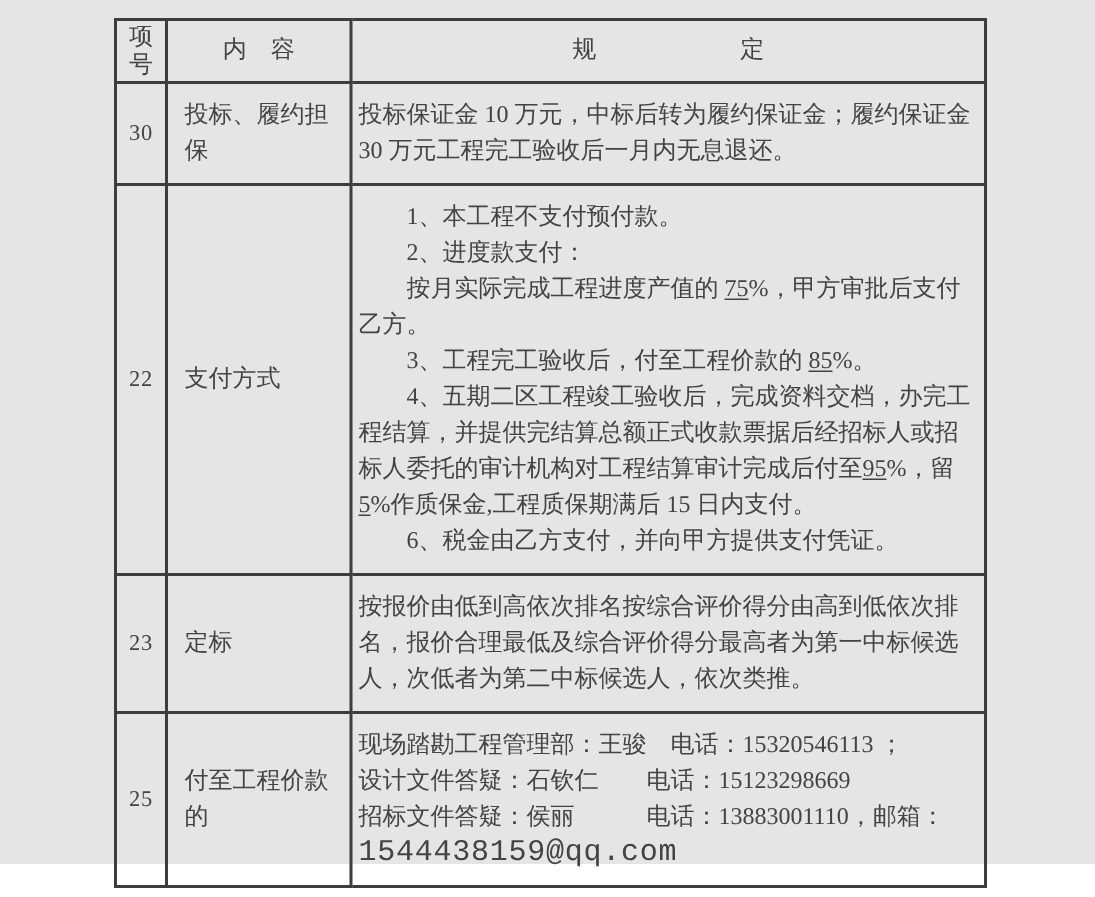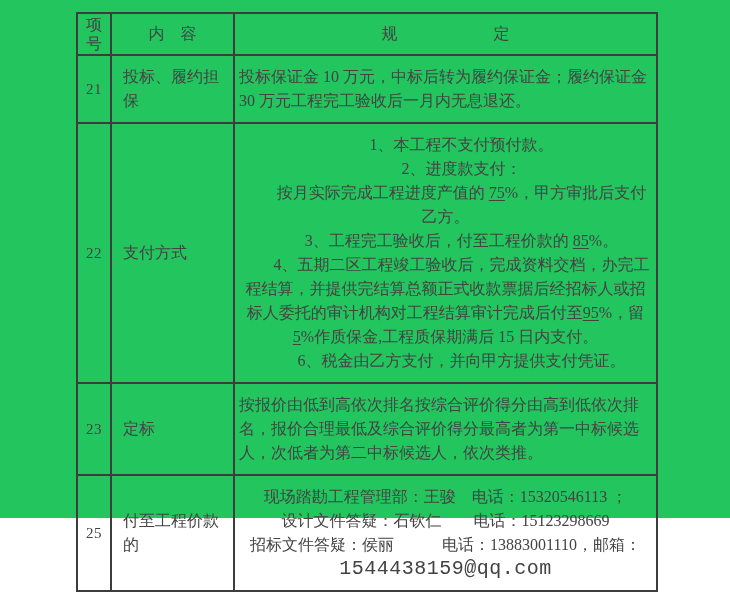--- a/index.html
+++ b/index.html
@@ -10,22 +10,22 @@
   body {
     width: 730px;
     height: 598px;
     overflow: hidden;
     font-family: "Liberation Serif", "DejaVu Serif", serif;
     color: #434343;
   }
   .page {
     position: relative;
     width: 730px;
-    height: 518px;
-    background: #22c55e;
+    height: 576px;
+    background: #e5e5e5;
   }
   table.regs {
     position: absolute;
     left: 76px;
     top: 12px;
     width: 580px;
     border-collapse: collapse;
     table-layout: fixed;
     font-size: 16px;
     line-height: 24px;
@@ -57,22 +57,22 @@
   td.cell-reg {
     text-align: left;
     padding: 9px 4px;
   }
   tbody tr:nth-child(1) { height: 48px; }
   tbody tr:nth-child(2) { height: 240px; }
   tbody tr:nth-child(3) { height: 75px; }
   tbody tr:nth-child(4) { height: 53px; }
   tbody tr:nth-child(5) { height: 90px; }
   .para { margin: 0; }
-  .para.indent { text-indent: 2em; text-align: center; }
-  .para.pre { white-space: pre-wrap; text-align: center; }
+  .para.indent { text-indent: 2em; }
+  .para.pre { white-space: pre-wrap; }
   .para.mono {
     font-family: "Liberation Mono", "DejaVu Sans Mono", monospace;
     font-size: 20px;
     letter-spacing: 0.5px;
   }
   .u {
     text-decoration: underline;
     text-underline-offset: 2px;
   }
 </style>
@@ -88,21 +88,21 @@
     </colgroup>
     <thead>
       <tr>
         <th class="h-no">项号</th>
         <th>内　容</th>
         <th>规　　　　　　定</th>
       </tr>
     </thead>
     <tbody>
         <tr>
-          <td class="cell-no">21</td>
+          <td class="cell-no">30</td>
           <td class="cell-content">投标、履约担保</td>
           <td class="cell-reg">
             <div class="para"><span>投标保证金 10 万元，中标后转为履约保证金；履约保证金 30 万元工程完工验收后一月内无息退还。</span></div>
           </td>
         </tr>
         <tr>
           <td class="cell-no">22</td>
           <td class="cell-content">支付方式</td>
           <td class="cell-reg">
             <div class="para indent"><span>1、本工程不支付预付款。</span></div>

